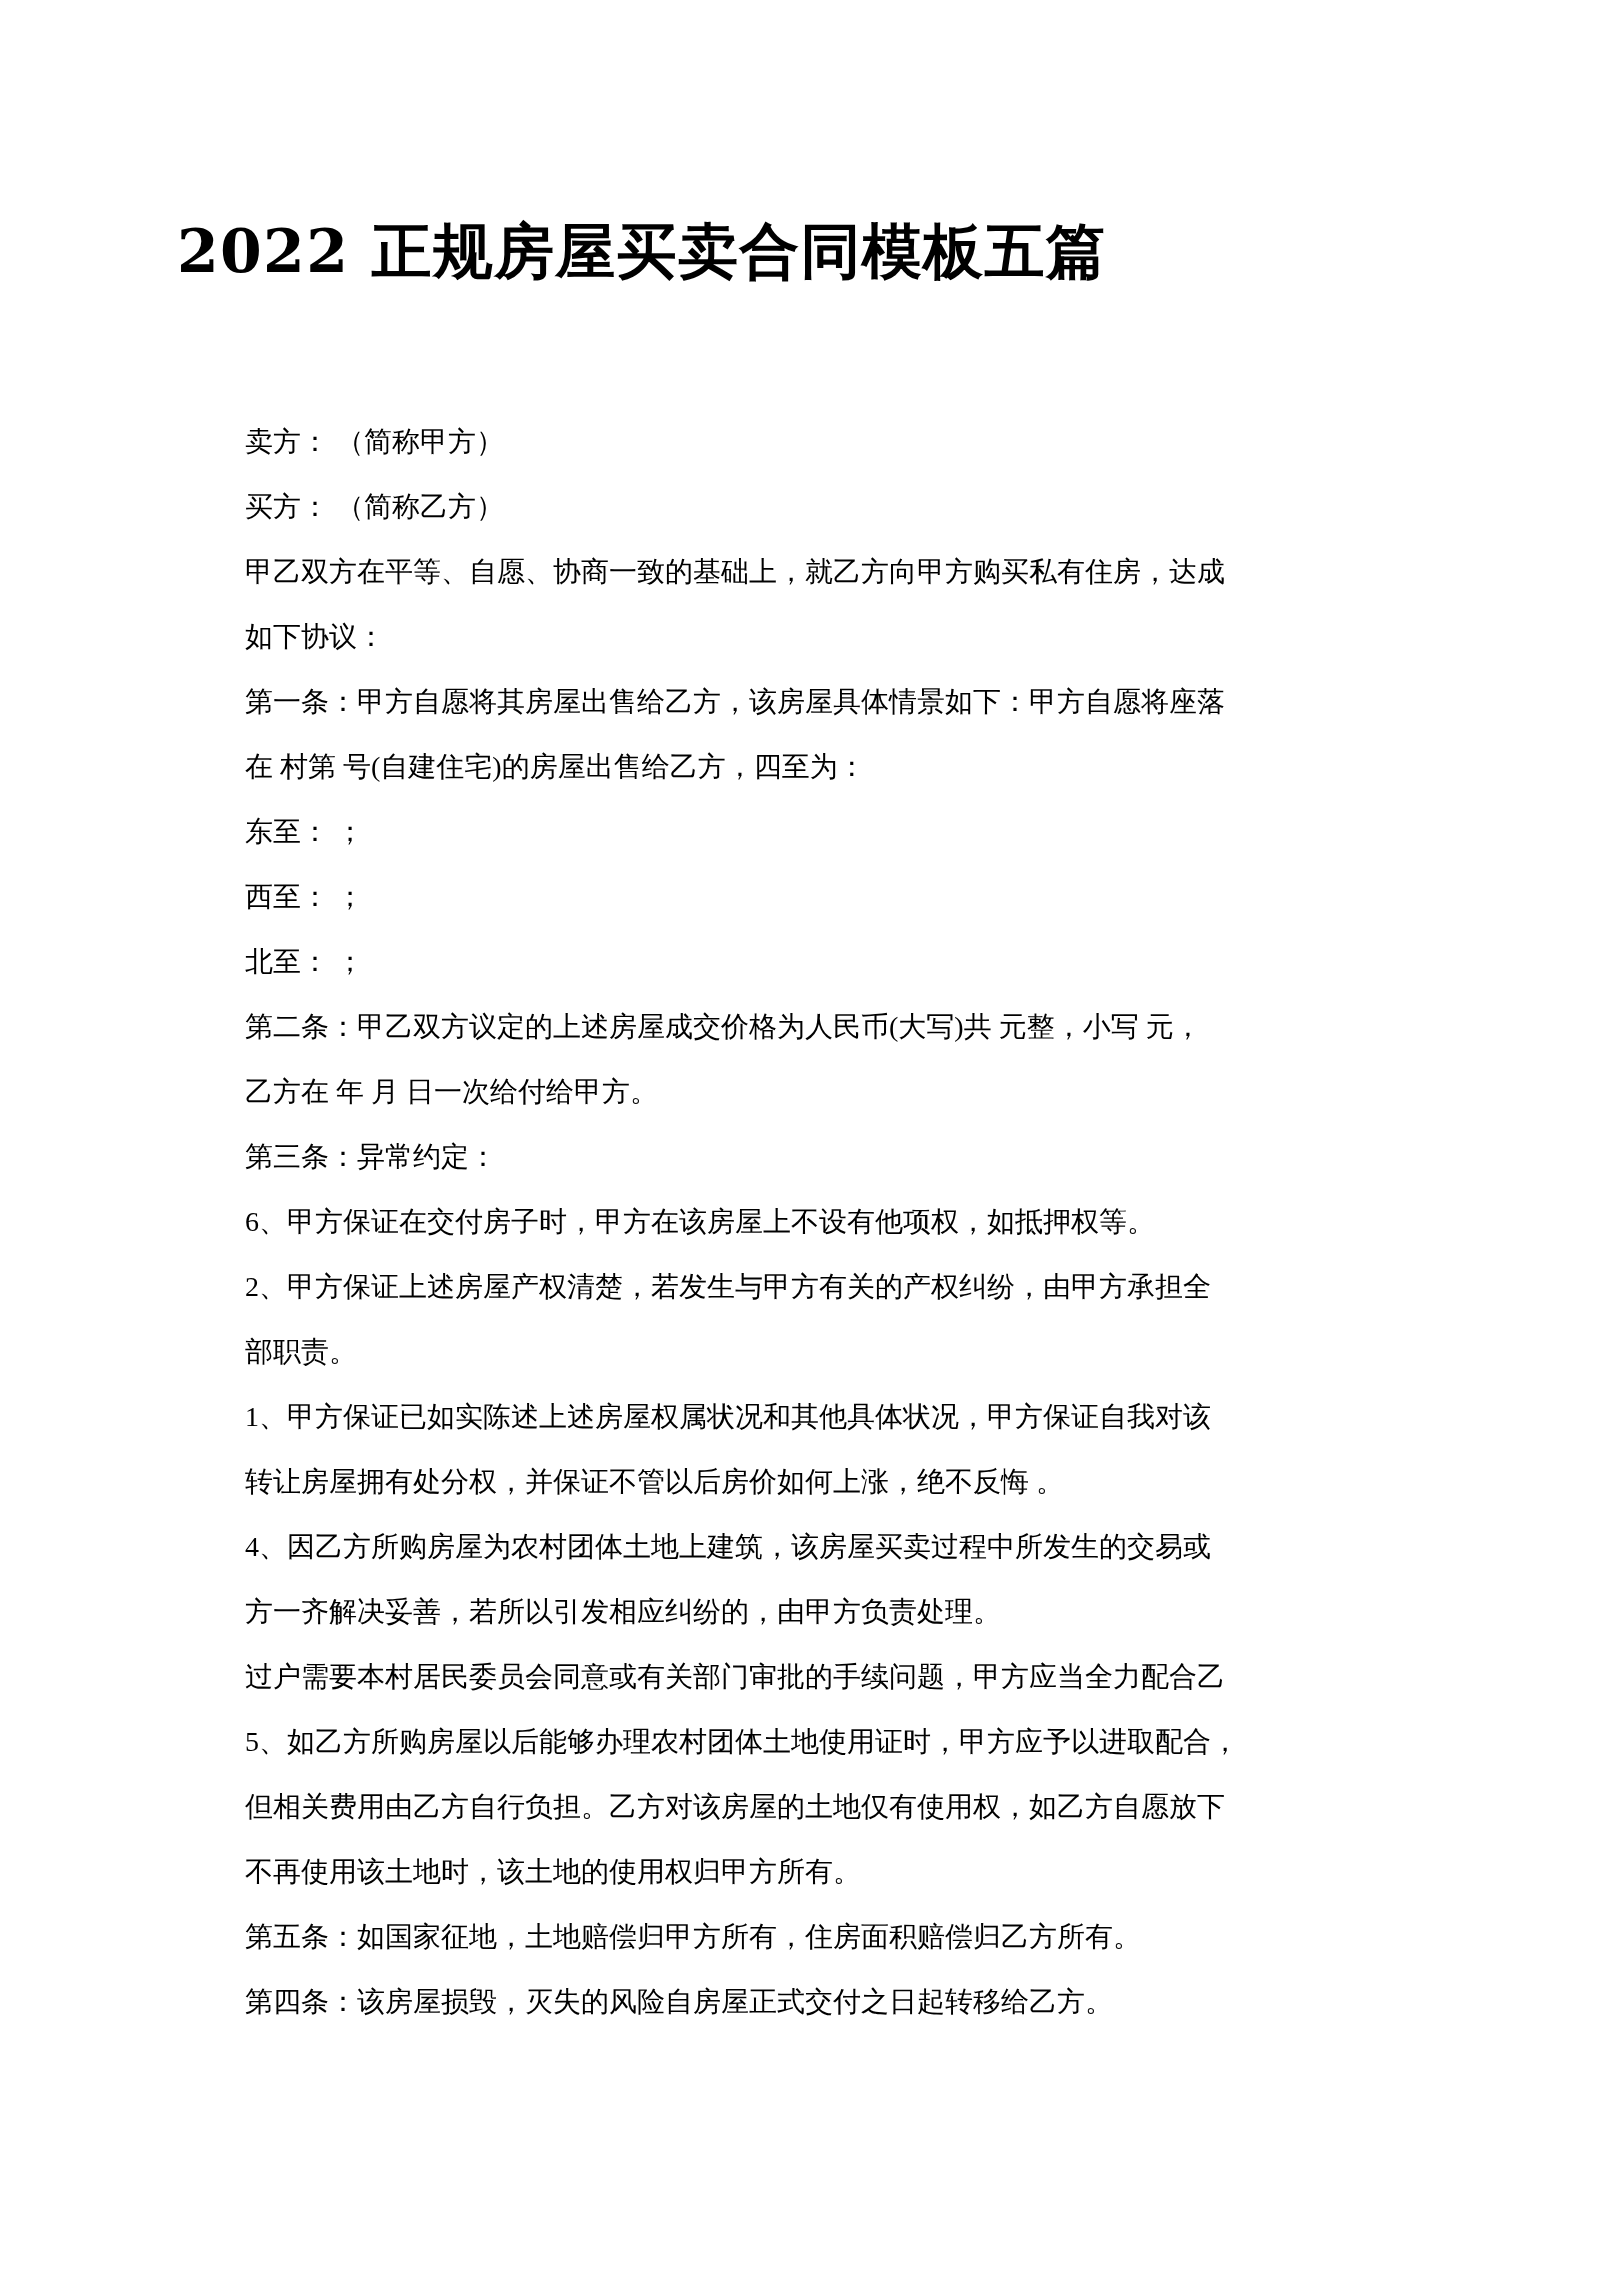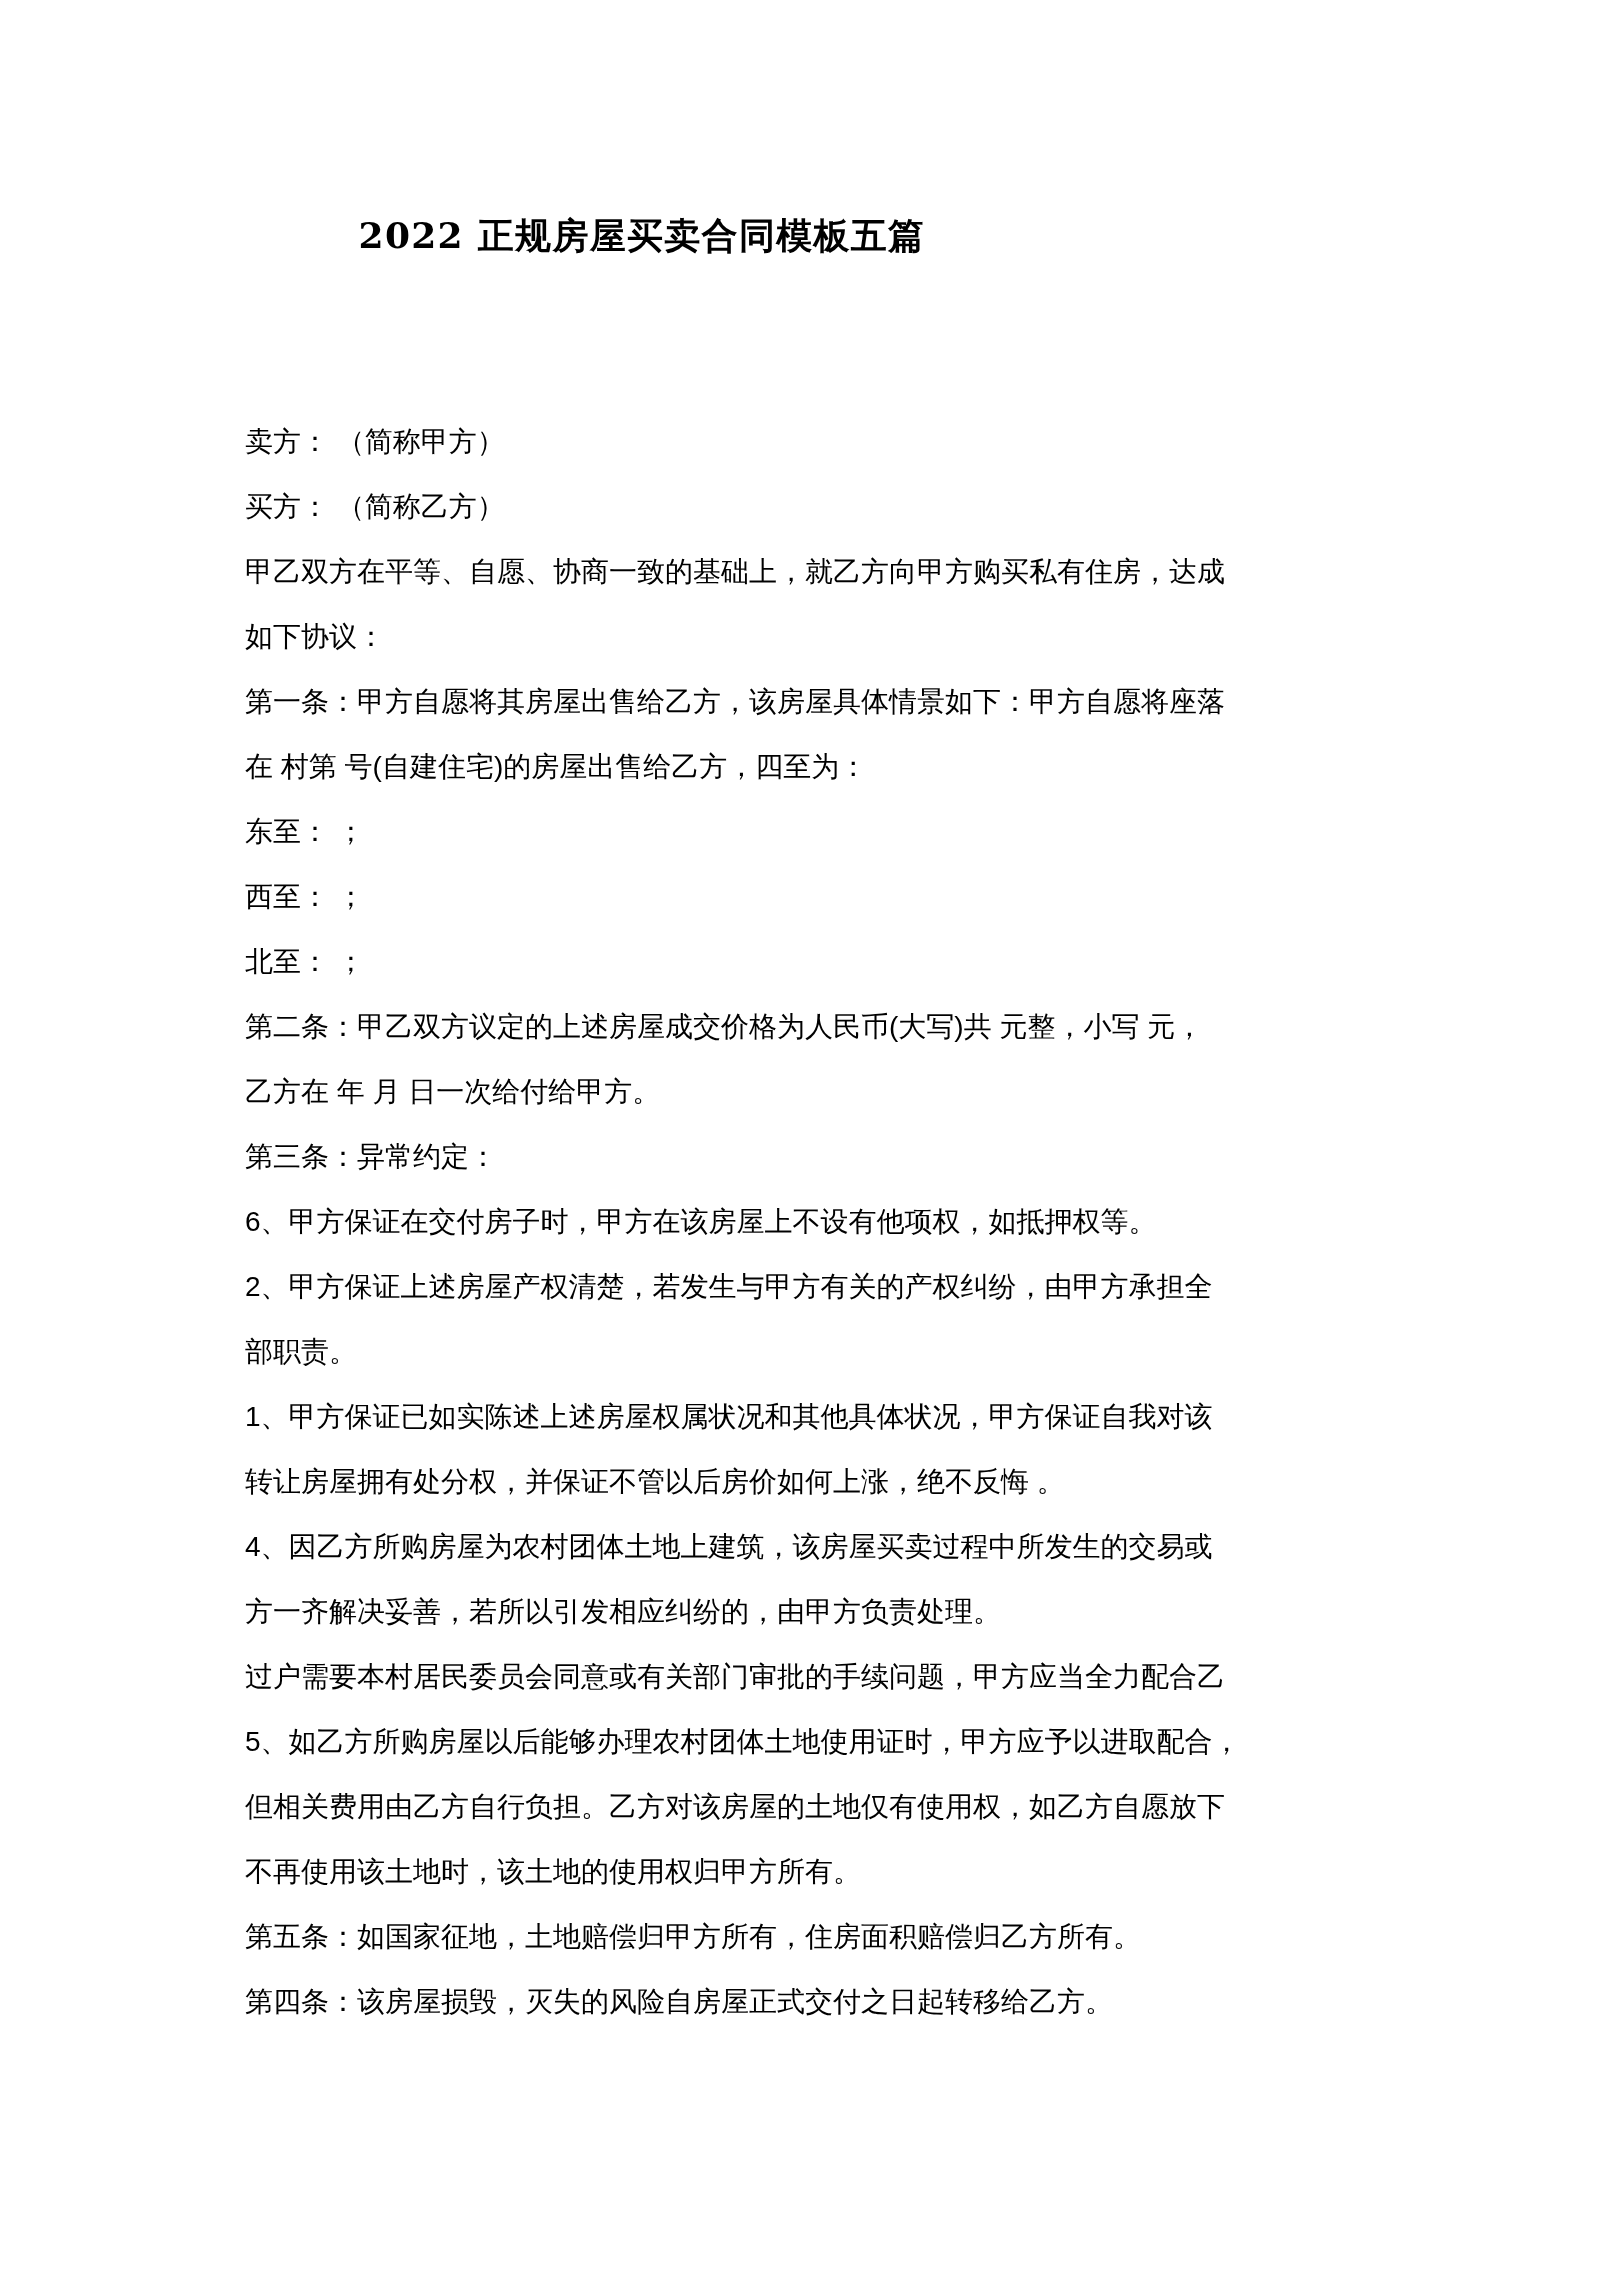--- a/index.html
+++ b/index.html
@@ -27,36 +27,36 @@
   }
 
   #doc-title {
     position: absolute;
     left: 0;
     top: 175px;
     width: 1284px;
     text-align: center;
     font-family: "DejaVu Serif", "Liberation Serif", serif;
     font-weight: bold;
-    font-size: 36px;
+    font-size: 60px;
     line-height: 72px;
     letter-spacing: 1.3px;
     color: #000000;
     white-space: pre;
   }
 
   #body-block {
     position: absolute;
     left: 245px;
     top: 409px;
     width: 1139px;
   }
 
   .doc-line {
-    font-family: Liberation Sans, sans-serif;
+    font-family: Liberation Serif, serif;
     font-size: 28px;
     line-height: 65px;
     color: #000000;
     white-space: pre;
     letter-spacing: 0px;
     text-align: left;
   }
 </style>
 </head>
 <body>

